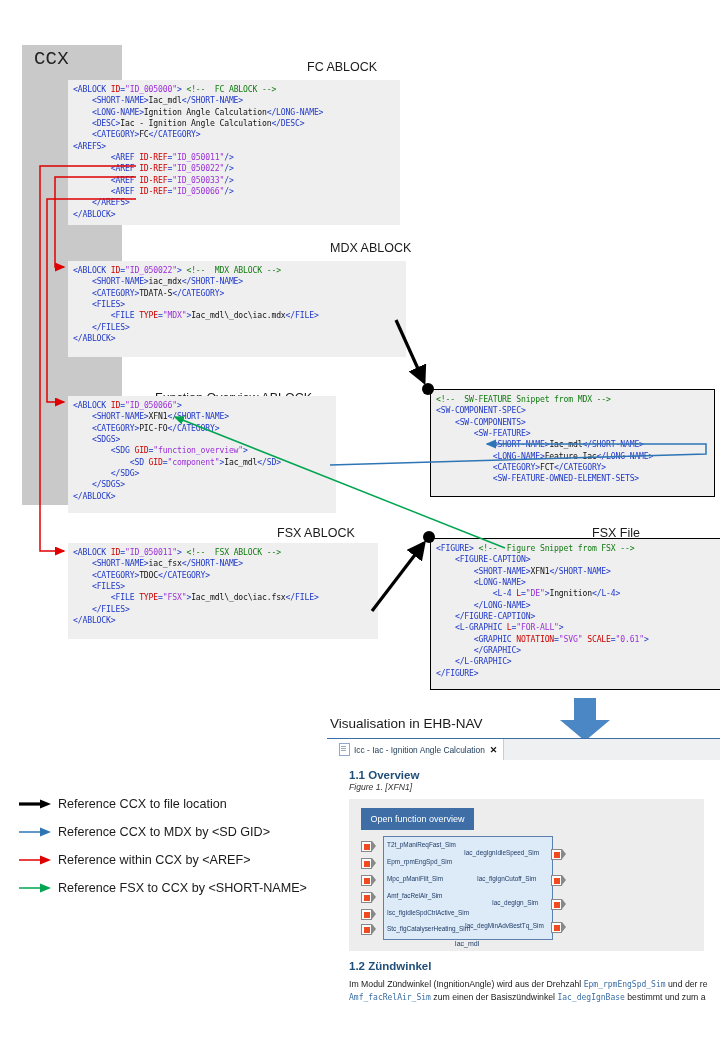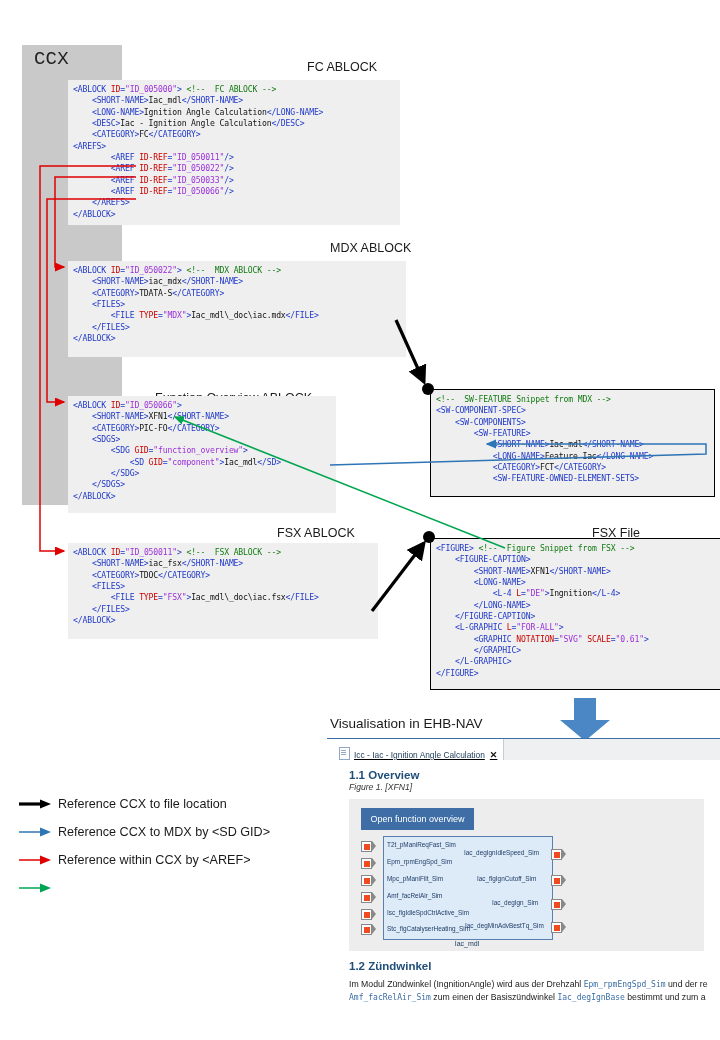--- a/index.html
+++ b/index.html
@@ -30,21 +30,21 @@
   .legend-row{display:flex;align-items:center;height:28px;}
   .legend-row .lg-txt{font-size:12.6px;color:#1a1a1a;margin-left:6px;white-space:nowrap;}
   .lg-arrow{width:34px;height:12px;flex:0 0 34px;}
   
   #ehb-title{left:330px;top:716px;font-size:13.5px;color:#1a1a1a;}
   #ehb-window{left:327px;top:738px;width:393px;height:302px;background:#ffffff;
      border-top:1.6px solid #3a6ea5;overflow:hidden;}
   #ehb-leftrail{position:absolute;left:0;top:0;width:7px;height:302px;background:#fff;border-right:1px solid #d0d0d0;}
   #tabbar{position:absolute;left:7px;top:0;right:0;height:21px;background:#eef0f2;border-bottom:1px solid #c9ccd0;}
   #tab-active{position:absolute;left:0;top:0;height:21px;background:#fff;border-right:1px solid #c9ccd0;
-     display:flex;align-items:flex-end;padding:0 6px 0 5px;box-sizing:border-box;text-decoration:underline;}
+     display:flex;align-items:center;padding:0 6px 0 5px;box-sizing:border-box;}
   #tab-doc-icon{width:9px;height:11px;background:#fff;border:1px solid #8fa8c8;margin-right:4px;position:relative;}
   #tab-doc-icon:after{content:"";position:absolute;left:1px;top:2px;width:5px;height:1px;
      box-shadow:0 2px 0 #9ab,0 4px 0 #9ab;background:#9ab;}
   #tab-label{font-size:8.4px;color:#24405e;white-space:nowrap;}
   #tab-close{font-size:9px;font-weight:bold;color:#111;margin-left:5px;}
   #ehb-body{position:absolute;left:7px;top:21px;right:0;bottom:0;background:#fff;padding:0 0 0 15px;box-sizing:border-box;}
   .h-sec{font-size:11.5px;font-weight:bold;color:#1f4e79;margin-top:9px;}
   .fig-cap{font-size:8.6px;font-style:italic;color:#333;margin-top:1px;}
   #figure-area{margin-top:7px;width:355px;height:152px;background:#ededed;position:relative;}
   #open-fo-btn{position:absolute;left:12px;top:9px;width:113px;height:22px;background:#3f6ea7;
@@ -207,20 +207,21 @@
       <line x1="1" y1="6" x2="24" y2="6" stroke="#e00000" stroke-width="1.5"></line>
       <polygon points="22,1.5 33,6 22,10.5" fill="#e00000"></polygon>
     </svg>
     <span class="lg-txt">Reference within CCX by &lt;AREF&gt;</span>
   </div>
   <div class="legend-row">
     <svg class="lg-arrow" viewBox="0 0 34 12">
       <line x1="1" y1="6" x2="24" y2="6" stroke="#00a550" stroke-width="1.5"></line>
       <polygon points="22,1.5 33,6 22,10.5" fill="#00a550"></polygon>
     </svg>
+    <span class="lg-txt">Reference FSX to CCX by &lt;SHORT-NAME&gt;</span>
   </div>
 </div>
 
 <div class="abs caption" id="ehb-title">Visualisation in EHB-NAV</div>
 
 <div class="abs" id="ehb-window">
   <div id="ehb-leftrail"></div>
 
   <div id="tabbar">
     <div id="tab-active">

